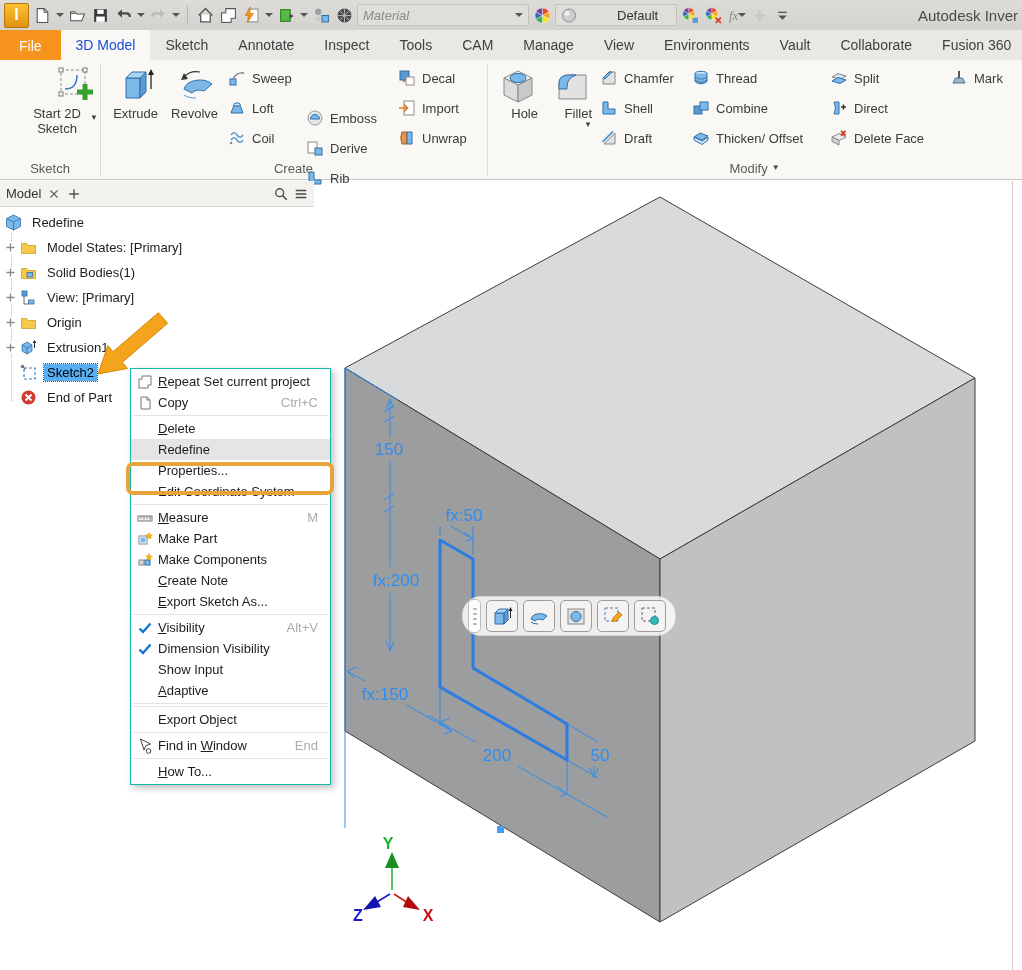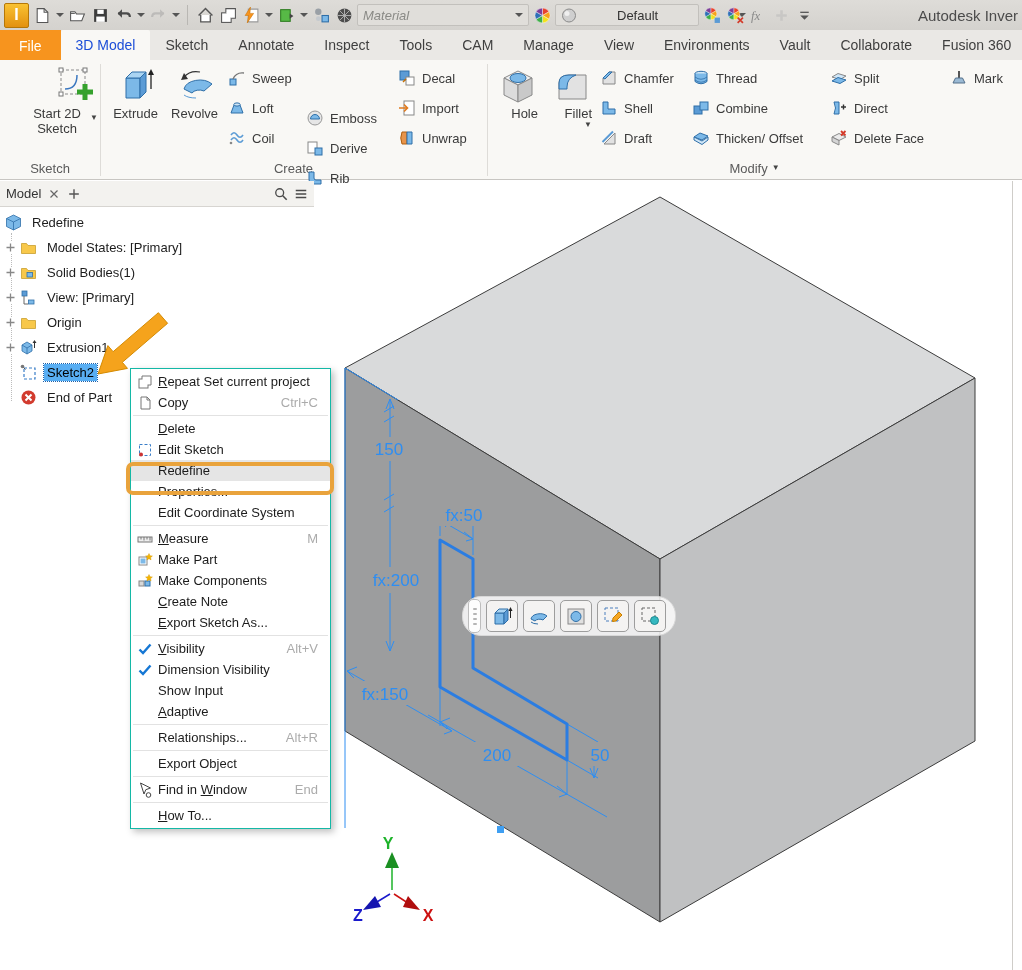--- a/index.html
+++ b/index.html
@@ -197,21 +197,21 @@
           <g stroke="#fff" stroke-width=".4">
             <path d="M8 8 L8 1 A7 7 0 0 1 14.1 4.5Z" fill="#e8432d"></path>
             <path d="M8 8 L14.1 4.5 A7 7 0 0 1 14.1 11.5Z" fill="#f7a31b"></path>
             <path d="M8 8 L14.1 11.5 A7 7 0 0 1 8 15Z" fill="#f3e11d"></path>
             <path d="M8 8 L8 15 A7 7 0 0 1 1.9 11.5Z" fill="#3fae49"></path>
             <path d="M8 8 L1.9 11.5 A7 7 0 0 1 1.9 4.5Z" fill="#2e6fb7"></path>
             <path d="M8 8 L1.9 4.5 A7 7 0 0 1 8 1Z" fill="#7d3f98"></path>
           </g>
         </svg>
       </span>
-  <div class="qdrop" style="width:144px;gap:40px;">
+  <div class="qdrop" style="width:122px;gap:40px;">
     <span class="qbtn" style="width:16px">
           <svg viewBox="0 0 16 16">
             <circle cx="8" cy="8" r="6.5" fill="#cfcfcf" stroke="#8a8a8a"></circle>
             <circle cx="6" cy="6" r="2.5" fill="#efefef"></circle>
           </svg>
         </span>
     <span>Default</span>
     <span class="sp"></span>
         <span class="qcaret">
           <svg viewBox="0 0 8 8">
@@ -803,29 +803,20 @@
           </svg>
         </span>
         <span class="mlabel">Copy</span>
         <span class="mshort">Ctrl+C</span>
       </div>
       <div class="msep"></div>
       <div class="mrow">
         <span class="micon"></span>
         <span class="mlabel"><u>D</u>elete</span>
       </div>
-      <div class="mrow">
-        <span class="micon">
-          <svg viewBox="0 0 16 16">
-            <rect x="2.5" y="2.5" width="11" height="11" fill="none" stroke="#3a7ec8" stroke-dasharray="3 2"></rect>
-            <circle cx="4" cy="12.5" r="2" fill="#c33"></circle>
-          </svg>
-        </span>
-        <span class="mlabel">Edit Sketch</span>
-      </div>
       <div class="mrow hl">
         <span class="micon"></span>
         <span class="mlabel">Redefine</span>
       </div>
       <div class="mrow">
         <span class="micon"></span>
         <span class="mlabel">Properties...</span>
       </div>
       <div class="mrow">
         <span class="micon"></span>
@@ -890,25 +881,20 @@
       </div>
       <div class="mrow">
         <span class="micon"></span>
         <span class="mlabel">Show Input</span>
       </div>
       <div class="mrow">
         <span class="micon"></span>
         <span class="mlabel"><u>A</u>daptive</span>
       </div>
       <div class="msep"></div>
-      <div class="mrow">
-        <span class="micon"></span>
-        <span class="mlabel">Relationships...</span>
-        <span class="mshort">Alt+R</span>
-      </div>
       <div class="msep"></div>
       <div class="mrow">
         <span class="micon"></span>
         <span class="mlabel">Export Object</span>
       </div>
       <div class="msep"></div>
       <div class="mrow">
         <span class="micon">
           <svg viewBox="0 0 16 16">
             <path d="M3.5 1l3.5 11 1.8-4.3L13.5 6z" fill="#fff" stroke="#444"></path>

